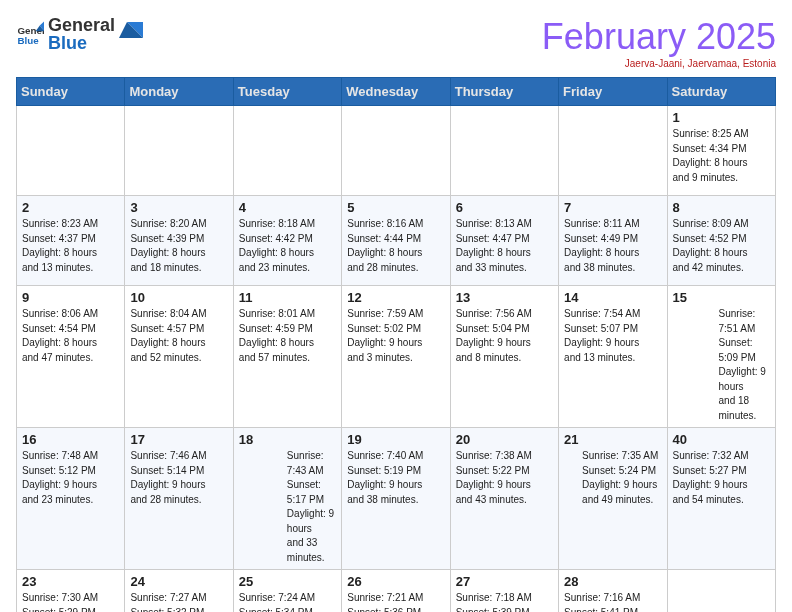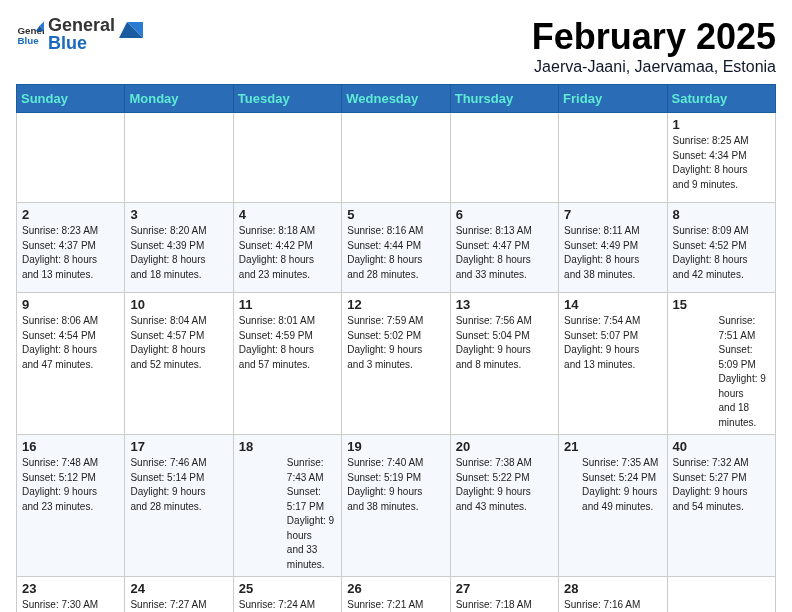--- a/index.html
+++ b/index.html
@@ -23,35 +23,35 @@
     }
     .logo-icon {
       width: 28px;
       height: 28px;
     }
     .title-area {
       text-align: right;
     }
     .calendar-title {
       font-size: 36px;
-      font-weight: bold;
-      color: #000000;
+      font-weight: normal;
+      color: #8b5cf6;
     }
     .calendar-subtitle {
-      font-size: 16px;
-      color: #0f172a;
+      font-size: 10px;
+      color: #b91c1c;
     }
     table {
       width: 100%;
       border-collapse: collapse;
       table-layout: fixed;
     }
     thead tr th {
       background: #2a6cb5;
-      color: #5eead4;
+      color: #e5e5e5;
       font-size: 13px;
       font-weight: bold;
       padding: 6px 4px;
       text-align: left;
       border: 1px solid #1a5ca0;
     }
     tbody tr td {
       border: 1px solid #ccc;
       vertical-align: top;
       padding: 4px 5px;

